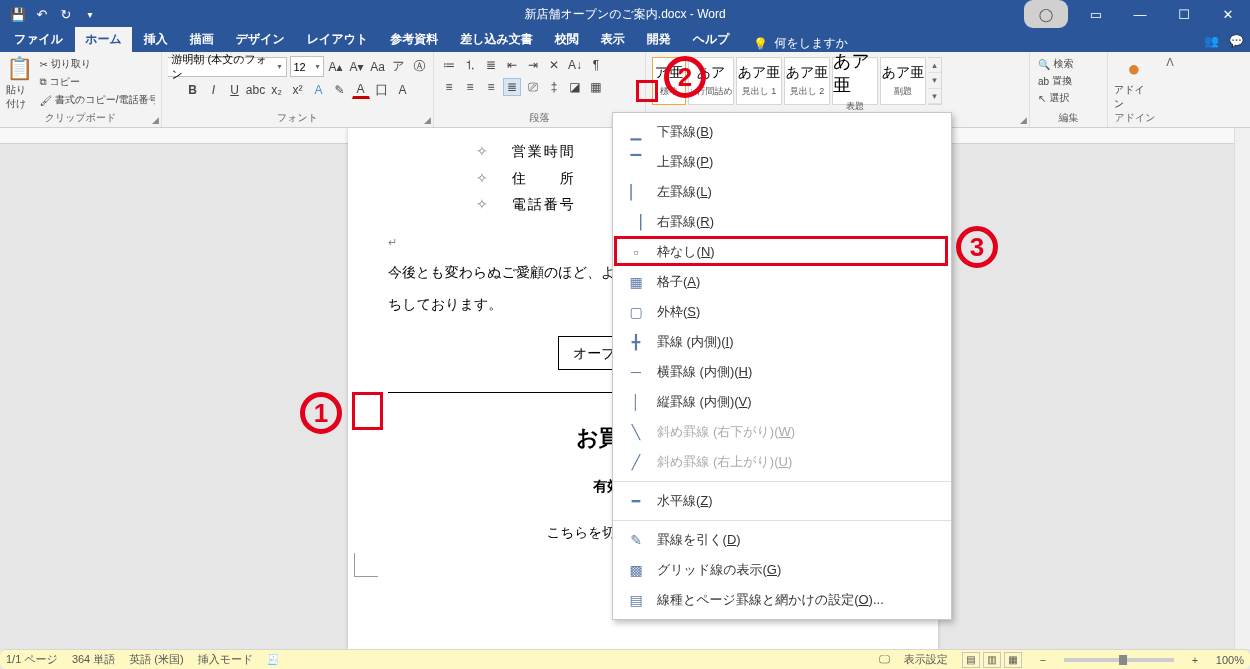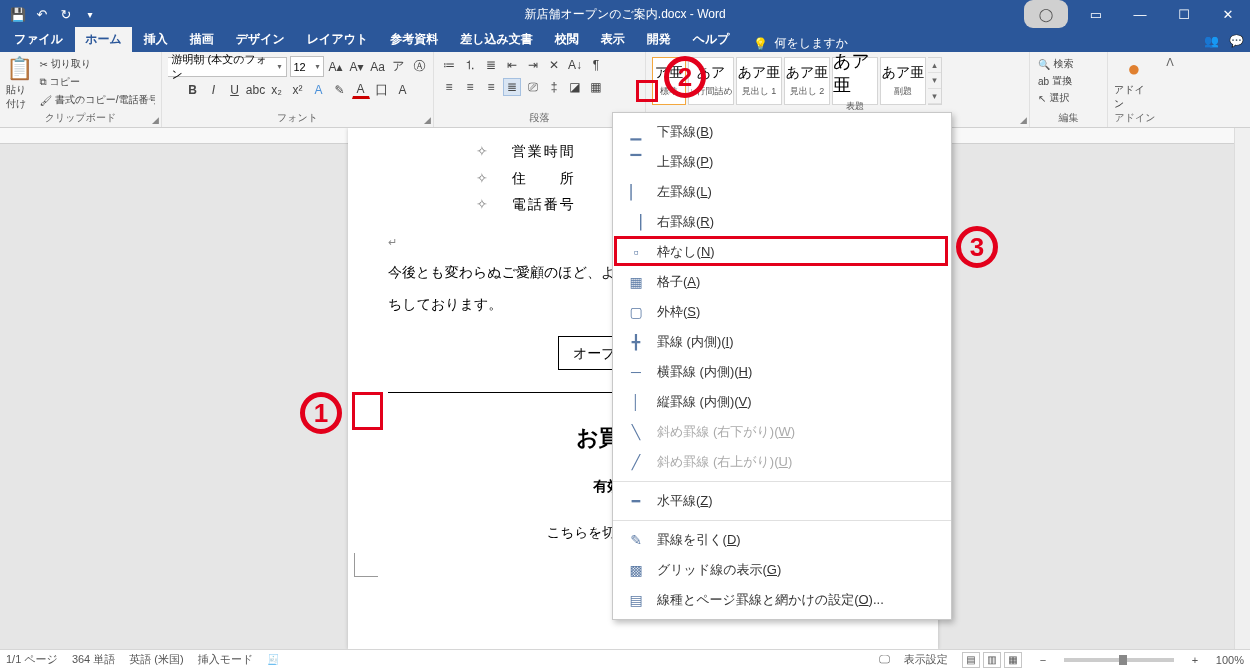--- a/index.html
+++ b/index.html
@@ -70,21 +70,21 @@
 
   
   .ddmenu{ position:absolute; top:112px; left:612px; width:340px; background:#fff; border:1px solid #c8c8c8; box-shadow:2px 3px 6px rgba(0,0,0,0.25); z-index:30; padding:4px 0;}
   .ddmenu .item{ display:flex; align-items:center; gap:12px; height:30px; padding:0 14px; font-size:13px; color:#333;}
   .ddmenu .item.disabled{ color:#aaa;}
   .ddmenu .item .ic{ width:18px; height:18px; color:#5b7aa5; display:flex; align-items:center; justify-content:center; font-size:14px;}
   .ddmenu .item u{ text-decoration:underline;}
   .ddmenu .sep{ height:1px; background:#e0e0e0; margin:4px 0;}
 
   
-  .statusbar{ position:absolute; left:0; right:0; bottom:0; height:20px; background:#ffffff; border-top:1px solid #d6d6d6; display:flex; align-items:center; font-size:11px; color:#555; padding:0 6px; gap:14px;}
+  .statusbar{ position:absolute; left:0; right:0; bottom:0; height:20px; background:#fef9c3; border-top:1px solid #d6d6d6; display:flex; align-items:center; font-size:11px; color:#555; padding:0 6px; gap:14px;border-radius:6px;}
   .statusbar .spacer{ flex:1;}
   .zoom-slider{ width:110px; height:4px; background:#ccc; position:relative;}
   .zoom-slider .thumb{ position:absolute; left:50%; top:-3px; width:8px; height:10px; background:#888;}
   .viewbtns{ display:flex; gap:3px;}
   .viewbtns span{ width:18px; height:16px; border:1px solid #c6c6c6; display:flex; align-items:center; justify-content:center; font-size:10px;}
   .zminus, .zplus{ width:14px; text-align:center;}
 </style>
 </head>
 <body>
 

